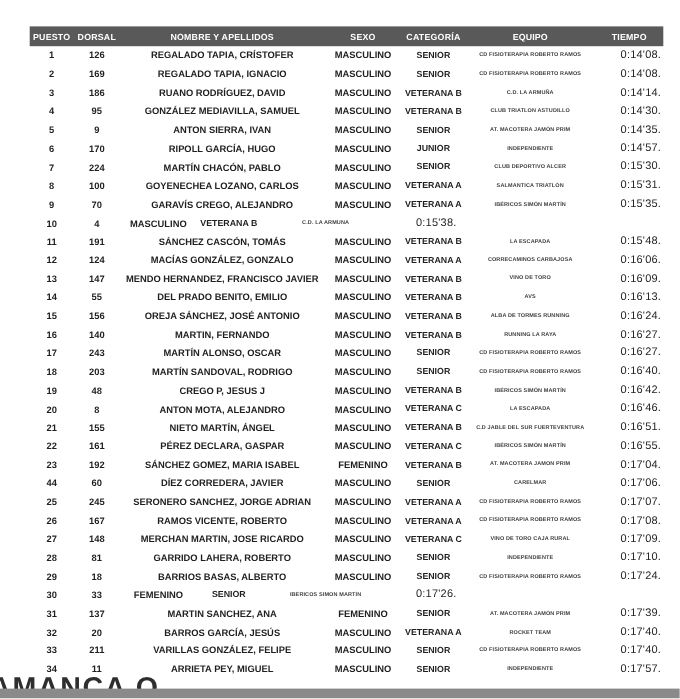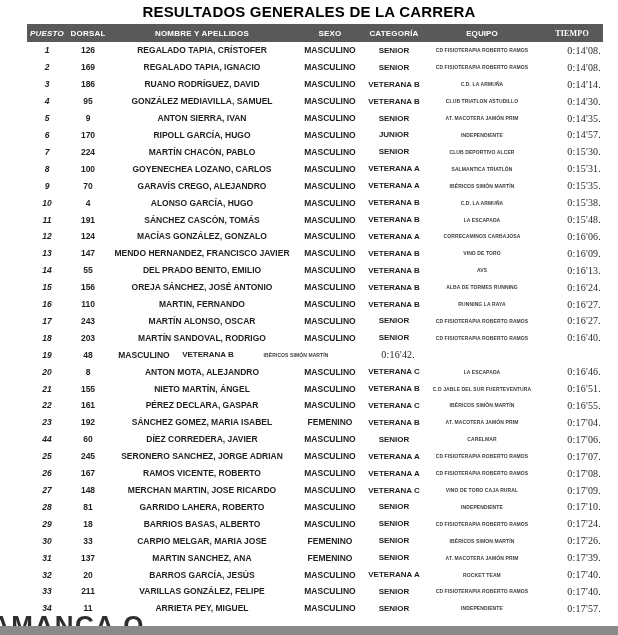--- a/index.html
+++ b/index.html
@@ -45,39 +45,38 @@
   .thead{
     display:flex;align-items:center;height:18px;
     background:var(--header-bg);color:var(--header-text);
     font-size:8px;font-weight:700;letter-spacing:0.2px;
   }
   .row{
     display:flex;align-items:center;height:16.91px;
     color:var(--body-text);font-weight:700;background:transparent;
   }
   .cell{overflow:hidden;white-space:nowrap;text-align:center;}
-  .c-puesto   {width:40px;font-size:8.5px;font-style:italic;}
+  .c-puesto   {width:40px;font-size:8.5px;}
   .c-dorsal   {width:42px;font-size:8.5px;}
   .c-nombre   {width:186px;font-size:8.5px;}
   .c-sexo     {width:70px;font-size:8.5px;}
   .c-categoria{width:58px;font-size:8px;}
   .c-equipo   {width:118px;font-size:5px;color:var(--equipo-text);letter-spacing:0.1px;}
-  .c-tiempo   {width:62px;font-size:10px;font-weight:400;text-align:right;padding-right:2px;box-sizing:border-box;letter-spacing:0.2px;font-family:Liberation Serif, serif;}
+  .c-tiempo   {width:62px;font-size:10px;font-weight:400;text-align:right;padding-right:2px;box-sizing:border-box;letter-spacing:0.2px;}
   .thead .cell{font-size:8px;font-weight:700;color:var(--header-text);padding:0;}
   .thead .c-tiempo{text-align:center;font-size:8px;font-weight:700;}
 </style>
 </head>
 <body>
 
 <div class="canvas">
 
   <div class="bg-letters">AMANCA O...</div>
   <div class="bg-date">Lun 15/12</div>
 
-  <div class="title">RESULTADOS GENERALES DE LA CARRERA</div>
 
   <div class="table">
     <div class="thead">
         <div class="cell c-puesto">PUESTO</div>
         <div class="cell c-dorsal">DORSAL</div>
         <div class="cell c-nombre">NOMBRE Y APELLIDOS</div>
         <div class="cell c-sexo">SEXO</div>
         <div class="cell c-categoria">CATEGORÍA</div>
         <div class="cell c-equipo">EQUIPO</div>
         <div class="cell c-tiempo">TIEMPO</div>
@@ -160,21 +159,20 @@
           <div class="cell c-dorsal">70</div>
           <div class="cell c-nombre">GARAVÍS CREGO, ALEJANDRO</div>
           <div class="cell c-sexo">MASCULINO</div>
           <div class="cell c-categoria">VETERANA A</div>
           <div class="cell c-equipo">IBÉRICOS SIMÓN MARTÍN</div>
           <div class="cell c-tiempo">0:15'35.</div>
         </div>
         <div class="row">
           <div class="cell c-puesto">10</div>
           <div class="cell c-dorsal">4</div>
-          <div class="cell c-nombre">ALONSO GARCÍA, HUGO</div>
           <div class="cell c-sexo">MASCULINO</div>
           <div class="cell c-categoria">VETERANA B</div>
           <div class="cell c-equipo">C.D. LA ARMUÑA</div>
           <div class="cell c-tiempo">0:15'38.</div>
         </div>
         <div class="row">
           <div class="cell c-puesto">11</div>
           <div class="cell c-dorsal">191</div>
           <div class="cell c-nombre">SÁNCHEZ CASCÓN, TOMÁS</div>
           <div class="cell c-sexo">MASCULINO</div>
@@ -213,21 +211,21 @@
           <div class="cell c-puesto">15</div>
           <div class="cell c-dorsal">156</div>
           <div class="cell c-nombre">OREJA SÁNCHEZ, JOSÉ ANTONIO</div>
           <div class="cell c-sexo">MASCULINO</div>
           <div class="cell c-categoria">VETERANA B</div>
           <div class="cell c-equipo">ALBA DE TORMES RUNNING</div>
           <div class="cell c-tiempo">0:16'24.</div>
         </div>
         <div class="row">
           <div class="cell c-puesto">16</div>
-          <div class="cell c-dorsal">110</div>
+          <div class="cell c-dorsal">140</div>
           <div class="cell c-nombre">MARTIN, FERNANDO</div>
           <div class="cell c-sexo">MASCULINO</div>
           <div class="cell c-categoria">VETERANA B</div>
           <div class="cell c-equipo">RUNNING LA RAYA</div>
           <div class="cell c-tiempo">0:16'27.</div>
         </div>
         <div class="row">
           <div class="cell c-puesto">17</div>
           <div class="cell c-dorsal">243</div>
           <div class="cell c-nombre">MARTÍN ALONSO, OSCAR</div>
@@ -241,20 +239,21 @@
           <div class="cell c-dorsal">203</div>
           <div class="cell c-nombre">MARTÍN SANDOVAL, RODRIGO</div>
           <div class="cell c-sexo">MASCULINO</div>
           <div class="cell c-categoria">SENIOR</div>
           <div class="cell c-equipo">CD FISIOTERAPIA ROBERTO RAMOS</div>
           <div class="cell c-tiempo">0:16'40.</div>
         </div>
         <div class="row">
           <div class="cell c-puesto">19</div>
           <div class="cell c-dorsal">48</div>
+          <div class="cell c-nombre">CREGO P, JESUS J</div>
           <div class="cell c-sexo">MASCULINO</div>
           <div class="cell c-categoria">VETERANA B</div>
           <div class="cell c-equipo">IBÉRICOS SIMÓN MARTÍN</div>
           <div class="cell c-tiempo">0:16'42.</div>
         </div>
         <div class="row">
           <div class="cell c-puesto">20</div>
           <div class="cell c-dorsal">8</div>
           <div class="cell c-nombre">ANTON MOTA, ALEJANDRO</div>
           <div class="cell c-sexo">MASCULINO</div>
@@ -339,21 +338,20 @@
           <div class="cell c-dorsal">18</div>
           <div class="cell c-nombre">BARRIOS BASAS, ALBERTO</div>
           <div class="cell c-sexo">MASCULINO</div>
           <div class="cell c-categoria">SENIOR</div>
           <div class="cell c-equipo">CD FISIOTERAPIA ROBERTO RAMOS</div>
           <div class="cell c-tiempo">0:17'24.</div>
         </div>
         <div class="row">
           <div class="cell c-puesto">30</div>
           <div class="cell c-dorsal">33</div>
-          <div class="cell c-nombre">CARPIO MELGAR, MARIA JOSE</div>
           <div class="cell c-sexo">FEMENINO</div>
           <div class="cell c-categoria">SENIOR</div>
           <div class="cell c-equipo">IBÉRICOS SIMON MARTÍN</div>
           <div class="cell c-tiempo">0:17'26.</div>
         </div>
         <div class="row">
           <div class="cell c-puesto">31</div>
           <div class="cell c-dorsal">137</div>
           <div class="cell c-nombre">MARTIN SANCHEZ, ANA</div>
           <div class="cell c-sexo">FEMENINO</div>

